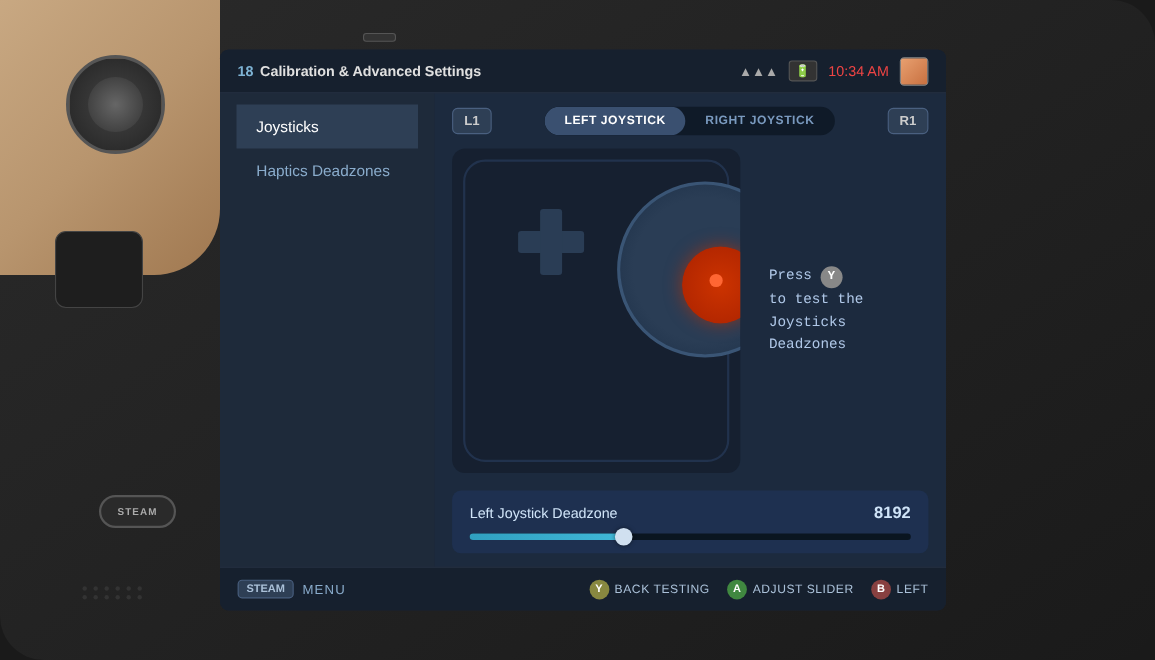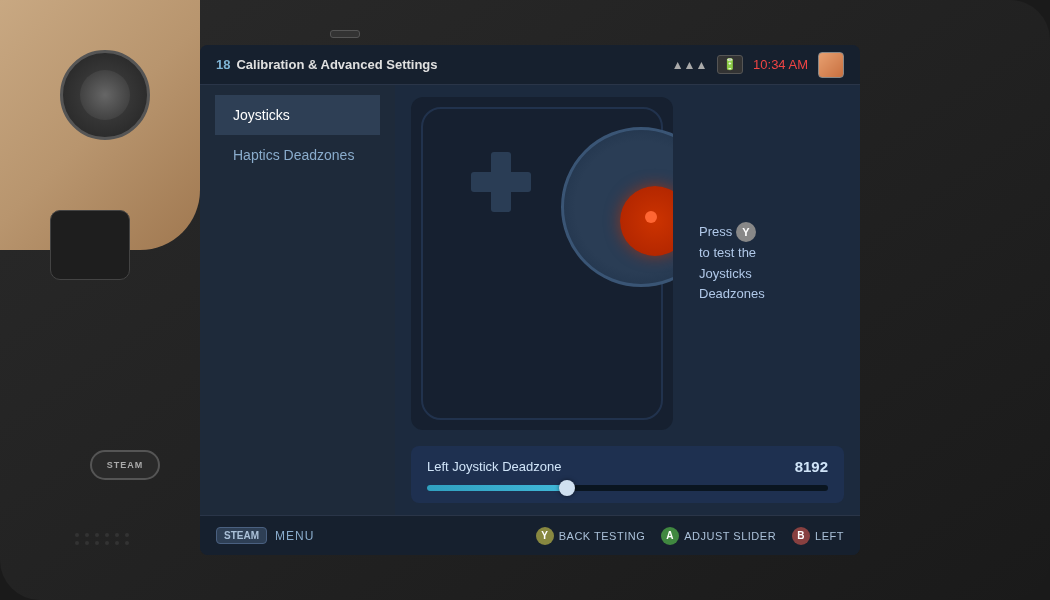--- a/index.html
+++ b/index.html
@@ -339,20 +339,21 @@
     .info-box {
       width: 155px;
       display: flex;
       flex-direction: column;
       align-items: flex-start;
       justify-content: center;
       color: #c0d4ec;
       font-size: 14px;
       line-height: 1.5;
       padding: 10px;
+      font-family: Liberation Mono, monospace;
     }
     .y-button {
       display: inline-block;
       width: 20px;
       height: 20px;
       background: #888;
       border-radius: 50%;
       color: #fff;
       font-size: 11px;
       font-weight: bold;
@@ -535,20 +536,32 @@
         <div class="sidebar-item active">
           <span>Joysticks</span>
         </div>
         <div class="sidebar-item inactive">
           <span>Haptics Deadzones</span>
         </div>
       </div>
 
       <div class="main-panel">
 
+        <div class="tab-bar">
+          <div class="l1-btn">L1</div>
+          <div class="tab-group">
+            <div class="tab active">
+              <span>LEFT JOYSTICK</span>
+            </div>
+            <div class="tab inactive">
+              <span>RIGHT JOYSTICK</span>
+            </div>
+          </div>
+          <div class="r1-btn">R1</div>
+        </div>
 
         <div class="content-area">
 
           <div class="joystick-vis">
             <div class="controller-outline"></div>
 
             <div class="dpad">
               <div class="dpad-h"></div>
               <div class="dpad-v"></div>
             </div>

